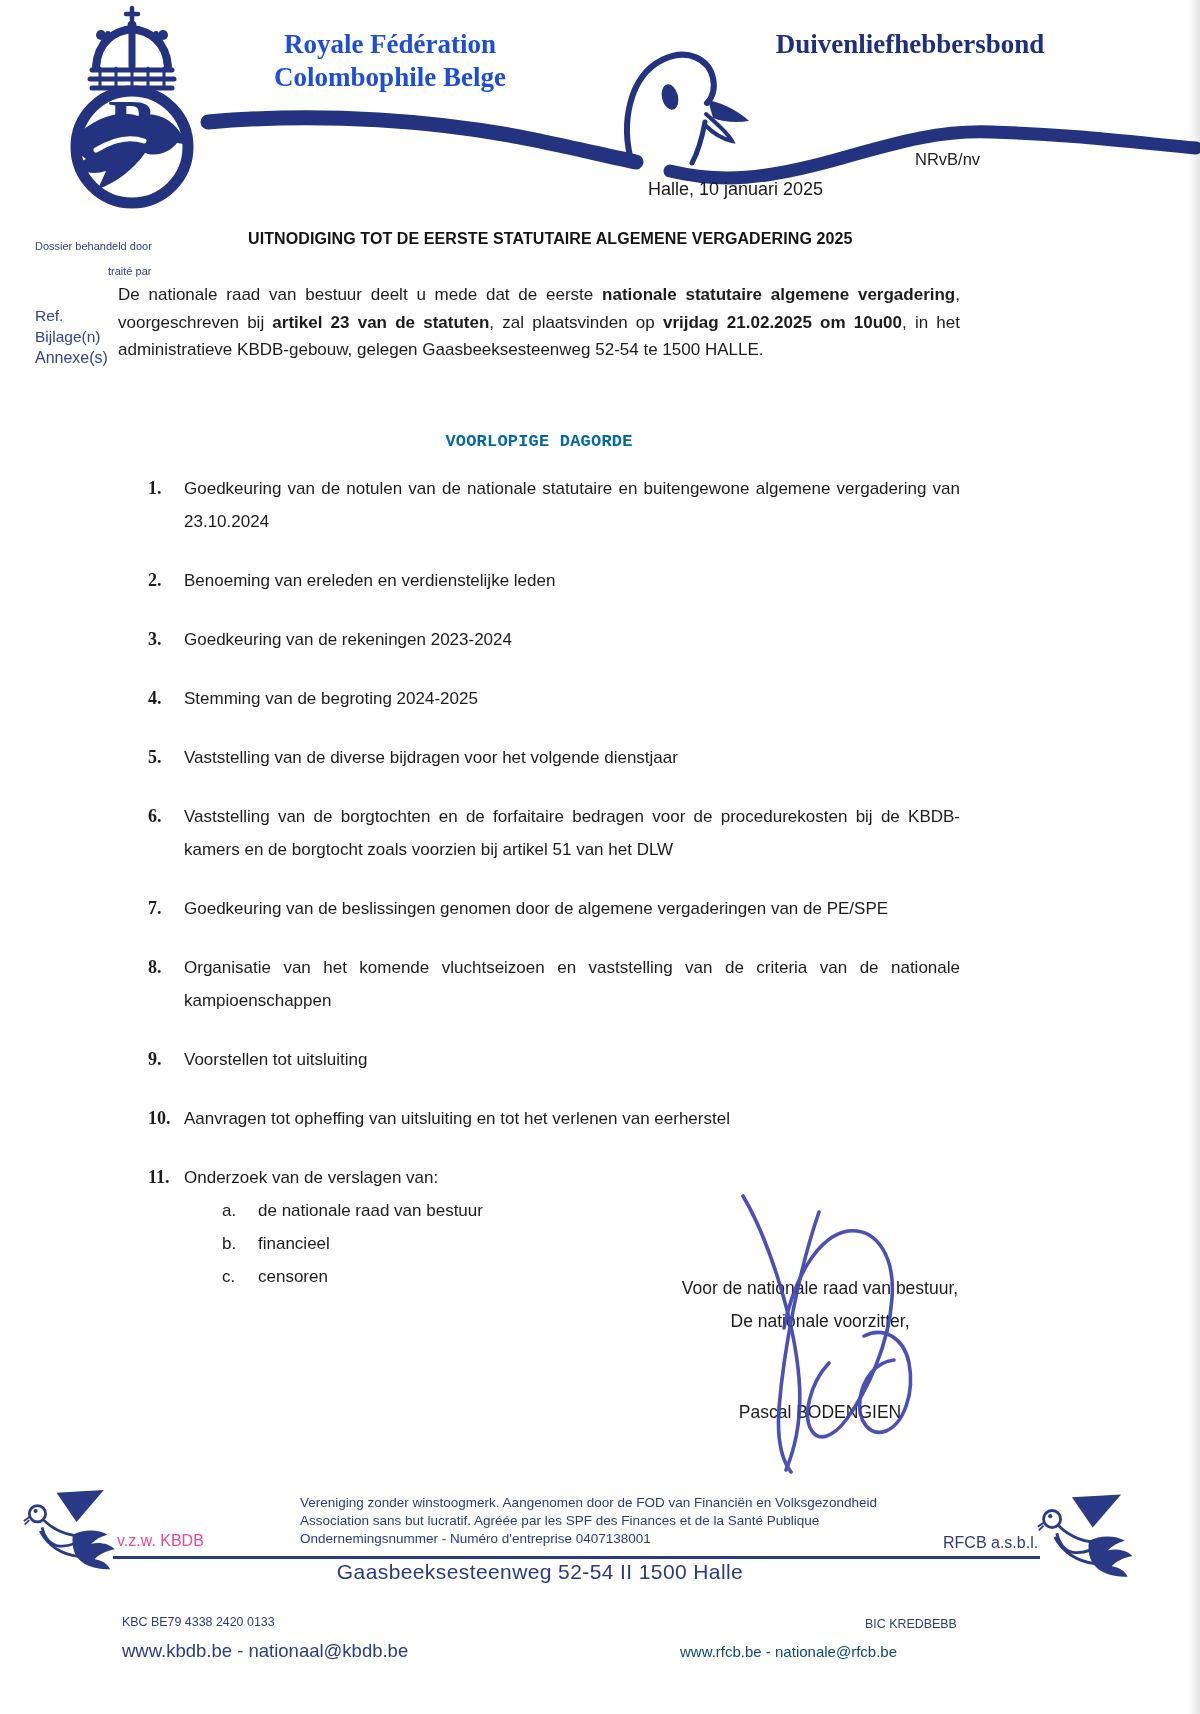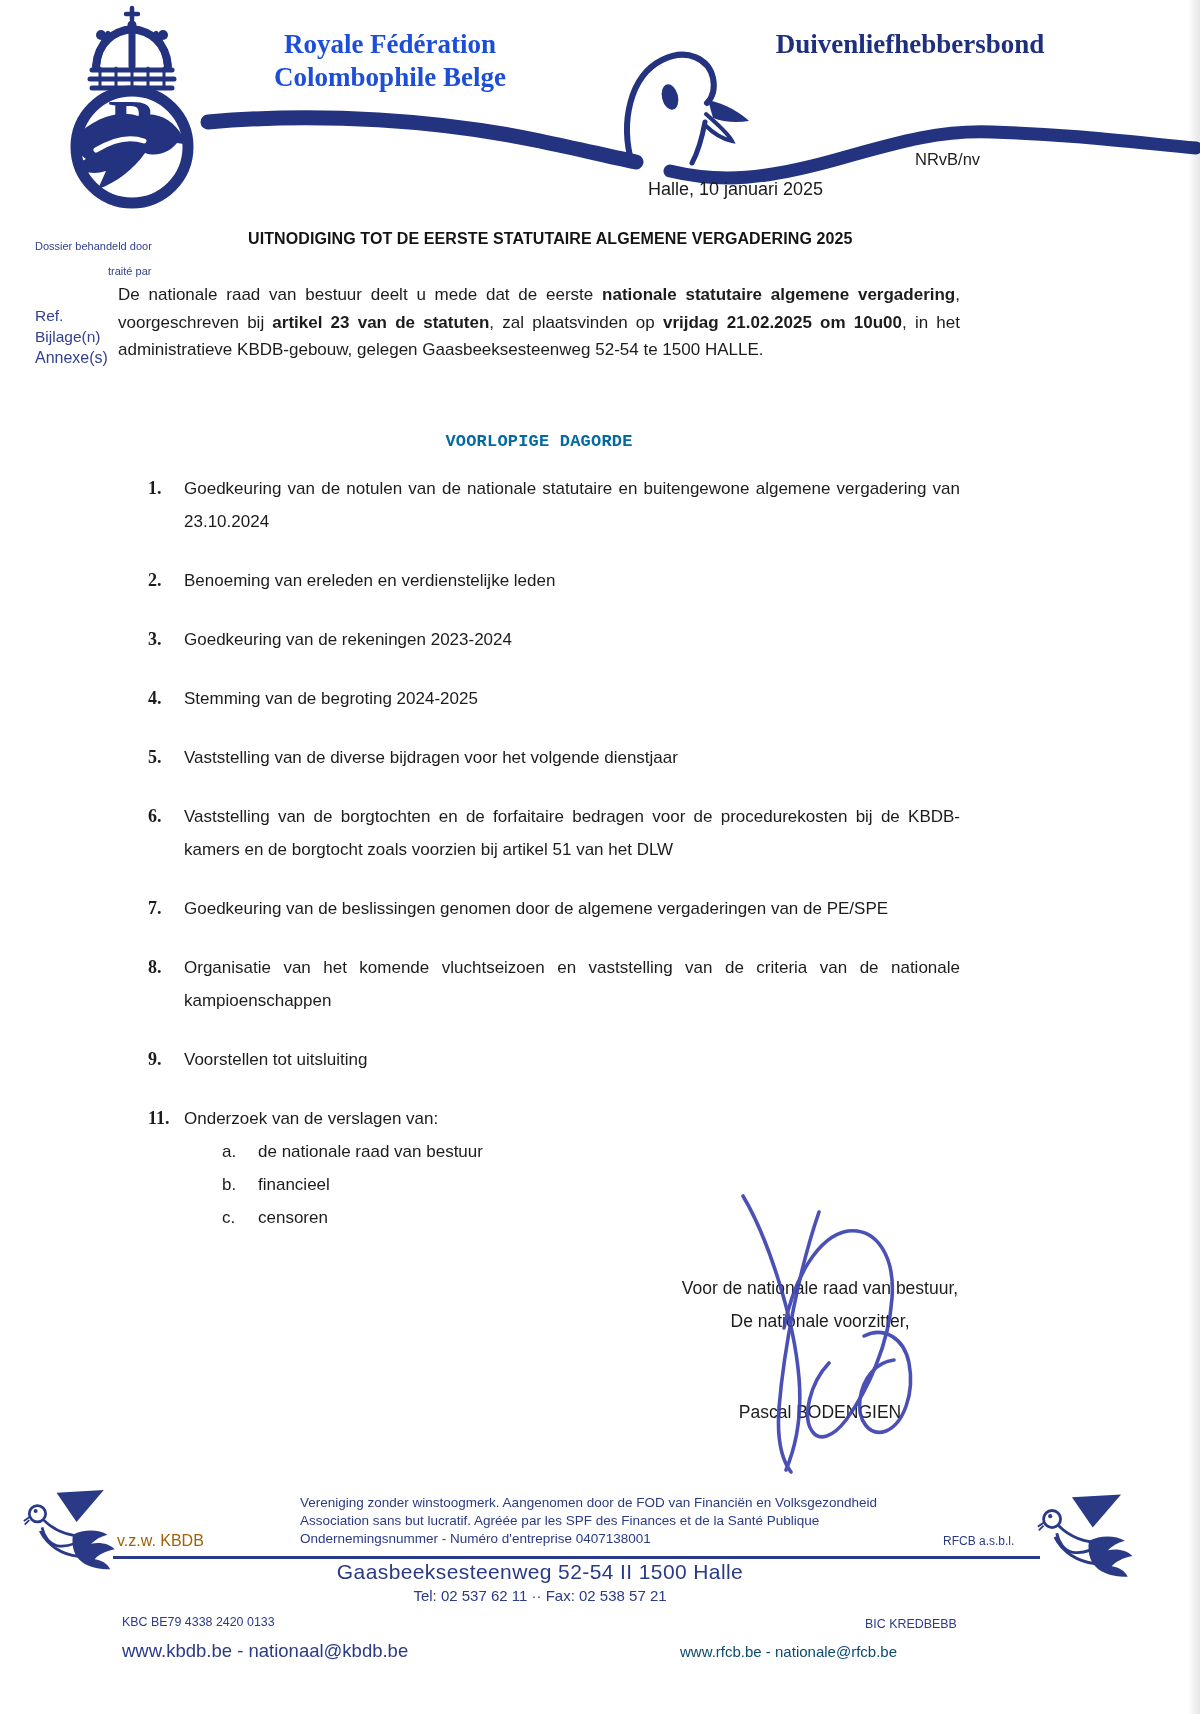--- a/index.html
+++ b/index.html
@@ -34,22 +34,22 @@
   .agenda-text{flex:1;text-align:justify;}
   .sub-list{margin-left:74px;}
   .sub-item{display:flex;}
   .sub-num{width:36px;flex:0 0 36px;}
   
   .closing{left:650px;top:1272px;width:340px;text-align:center;font-size:17.5px;line-height:33px;color:#1c1c1c;}
   .signer{left:650px;top:1402px;width:340px;text-align:center;font-size:17.5px;color:#1c1c1c;}
   .signature-svg{left:698px;top:1178px;}
   
   .footer-rule{left:113px;top:1556px;width:927px;height:2.5px;background:#2b3a86;}
-  .vzw{left:117px;top:1532px;font-size:16px;color:#a16207;}
-  .asbl{left:943px;top:1534px;font-size:12px;color:#2b3a86;}
+  .vzw{left:117px;top:1532px;font-size:16px;color:#ec4899;}
+  .asbl{left:943px;top:1534px;font-size:16px;color:#2b3a86;}
   .reg-block{left:300px;top:1494px;width:580px;font-size:13.5px;line-height:18px;color:#2b3a86;}
   .addr-block{left:230px;top:1560px;width:620px;text-align:center;color:#2b3a86;}
   .addr-line{font-size:21px;letter-spacing:.4px;}
   .tel-line{font-size:15px;margin-top:3px;}
   .iban{left:122px;top:1614px;font-size:13.5px;color:#2b3a86;transform:scaleX(.92);transform-origin:left;}
   .bic{left:865px;top:1616px;width:115px;font-size:13.5px;color:#2b3a86;transform:scaleX(.92);transform-origin:left;}
   .web-left{left:122px;top:1640px;font-size:18.5px;color:#2b3a86;}
   .web-right{left:680px;top:1643px;font-size:15px;color:#0c4a6e;}
   svg{display:block;}
 </style>
@@ -153,20 +153,24 @@
         </div>
         <div class="agenda-item">
           <span class="agenda-num">8.</span>
           <span class="agenda-text">Organisatie van het komende vluchtseizoen en vaststelling van de criteria van de nationale kampioenschappen</span>
         </div>
         <div class="agenda-item">
           <span class="agenda-num">9.</span>
           <span class="agenda-text">Voorstellen tot uitsluiting</span>
         </div>
         <div class="agenda-item">
+          <span class="agenda-num">10.</span>
+          <span class="agenda-text">Aanvragen tot opheffing van uitsluiting en tot het verlenen van eerherstel</span>
+        </div>
+        <div class="agenda-item">
           <span class="agenda-num">11.</span>
           <span class="agenda-text">Onderzoek van de verslagen van:</span>
         </div>
       </div>
     <div class="sub-list">
         <div class="sub-item">
           <span class="sub-num">a.</span>
           <span class="sub-text">de nationale raad van bestuur</span>
         </div>
         <div class="sub-item">
@@ -226,21 +230,20 @@
   <div class="abs reg-block">
     <div>Vereniging zonder winstoogmerk. Aangenomen door de FOD van Financiën en Volksgezondheid</div>
     <div>Association sans but lucratif. Agréée par les SPF des Finances et de la Santé Publique</div>
     <div>Ondernemingsnummer - Numéro d'entreprise 0407138001</div>
   </div>
 
   <div class="abs footer-rule"></div>
 
   <div class="abs addr-block">
     <div class="addr-line">Gaasbeeksesteenweg 52-54  II  1500 Halle</div>
-    <div class="tel-line">Tel: 02 537 62 11 ·· Fax: 02 538 57 21</div>
   </div>
 
   <div class="abs iban">KBC BE79 4338 2420 0133</div>
   <div class="abs bic">BIC KREDBEBB</div>
   <div class="abs web-left">www.kbdb.be - nationaal@kbdb.be</div>
   <div class="abs web-right">www.rfcb.be - nationale@rfcb.be</div>
 
 </div>
 
 </body></html>

